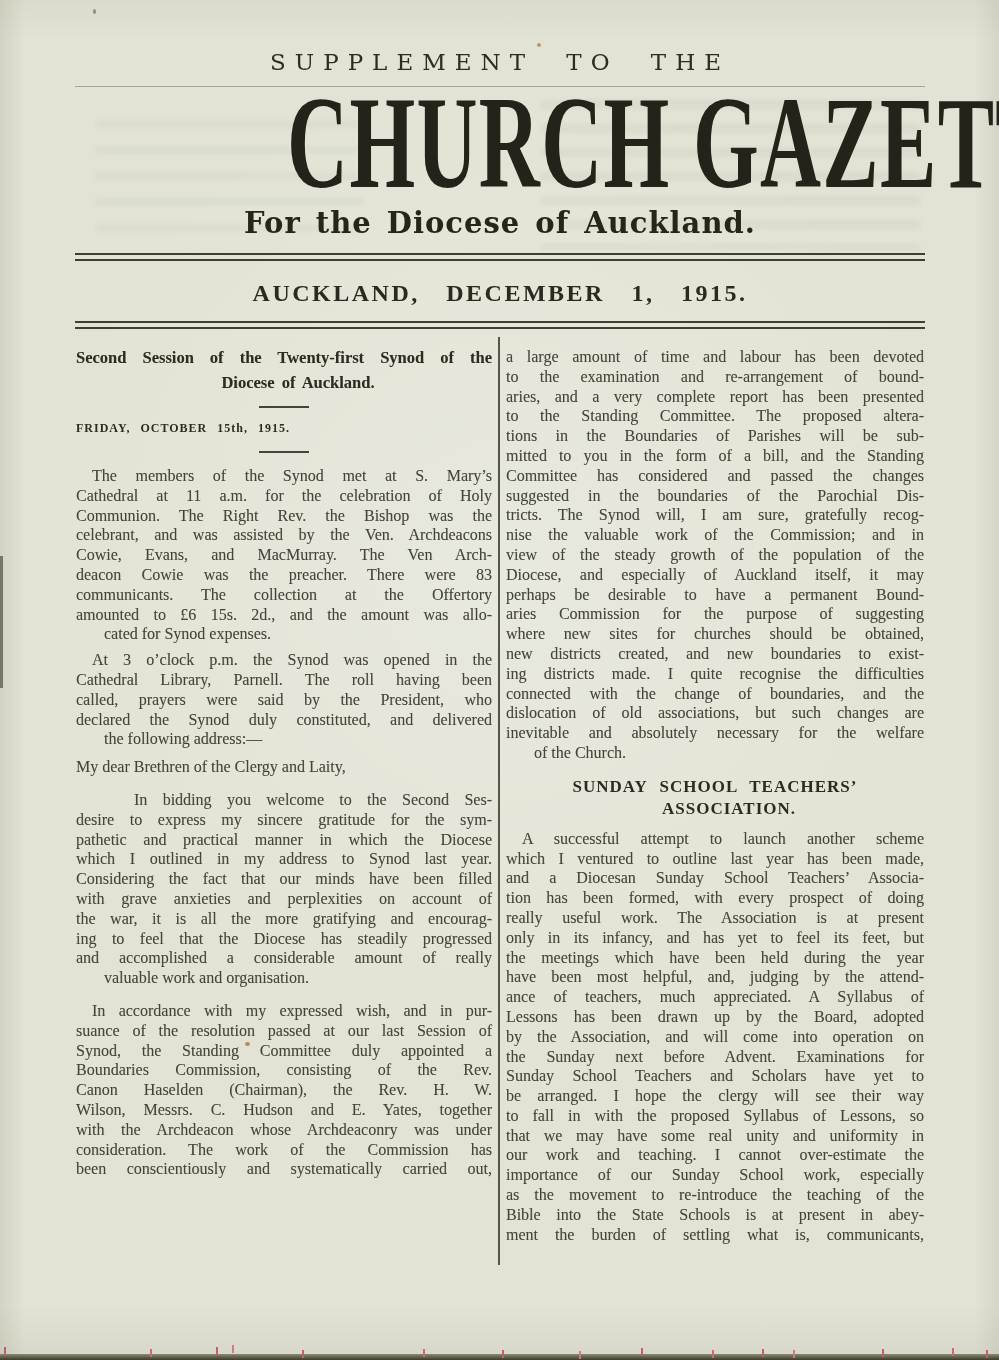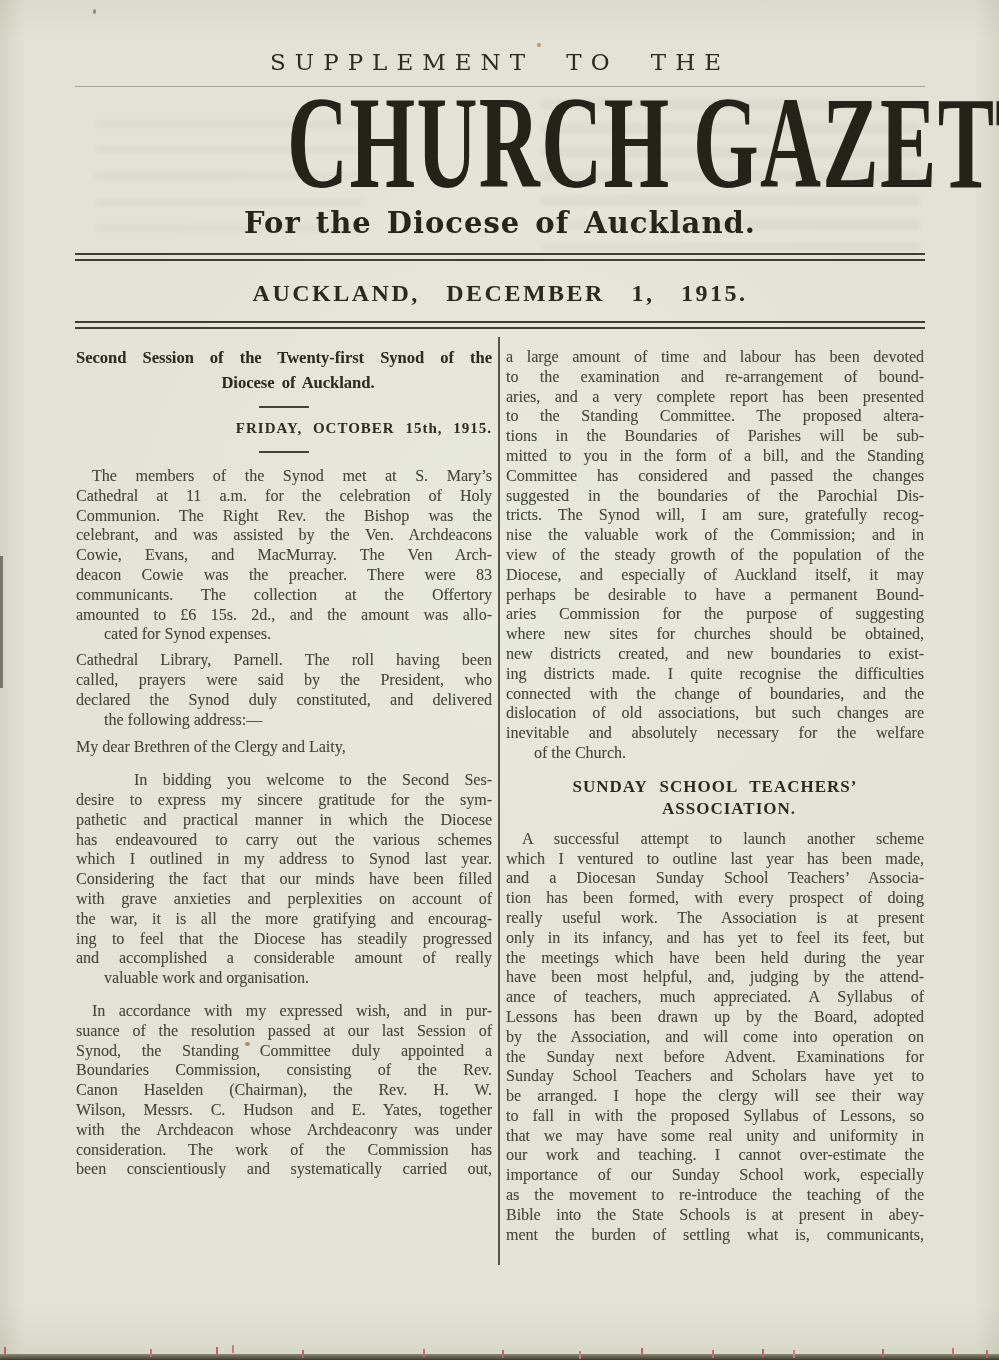--- a/index.html
+++ b/index.html
@@ -62,22 +62,22 @@
     background:#57544a;
   }
   .col{position:absolute;font-size:16px;}
   .col-left{left:76px;top:345px;width:416px;}
   .col-right{left:506px;top:347px;width:418px;}
   .headline{font-weight:bold;font-size:16.5px;line-height:25px;color:#2d2b22;word-spacing:3px;}
   .headline .tline{text-align:justify;text-align-last:justify;-moz-text-align-last:justify;}
   .headline .tline.lastline{text-align:center;text-align-last:center;-moz-text-align-last:center;}
   .shortrule{width:50px;height:2px;background:#45423a;margin:11px auto 9px auto;}
   .session-date{
-    text-align:right;font-weight:bold;
-    font-size:15px;line-height:23px;
+    text-align:left;font-weight:bold;
+    font-size:12px;line-height:23px;
     letter-spacing:1px;word-spacing:6px;
     color:#2d2b22;margin-top:8px;
   }
   .paras{margin-top:13px;}
   .para{margin:0 0 6px 0;line-height:19.8px;}
   .tline{
     text-align:justify;text-align-last:justify;-moz-text-align-last:justify;
     text-justify:inter-word;
     text-shadow:0.3px 0.3px 0 rgba(70,65,55,0.25);
   }
@@ -153,33 +153,33 @@
           <div class="tline">Cathedral at 11 a.m. for the celebration of Holy</div>
           <div class="tline">Communion. The Right Rev. the Bishop was the</div>
           <div class="tline">celebrant, and was assisted by the Ven. Archdeacons</div>
           <div class="tline">Cowie, Evans, and MacMurray. The Ven Arch-</div>
           <div class="tline">deacon Cowie was the preacher. There were 83</div>
           <div class="tline">communicants. The collection at the Offertory</div>
           <div class="tline">amounted to £6 15s. 2d., and the amount was allo-</div>
           <div class="tline lastline">cated for Synod expenses.</div>
         </div>
         <div class="para">
+          <div class="tline ind1">At 3 o’clock p.m. the Synod was opened in the</div>
           <div class="tline">Cathedral Library, Parnell. The roll having been</div>
           <div class="tline">called, prayers were said by the President, who</div>
           <div class="tline">declared the Synod duly constituted, and delivered</div>
           <div class="tline lastline">the following address:—</div>
         </div>
       </div>
     <div class="salutation">My dear Brethren of the Clergy and Laity,</div>
     <div class="paras">
         <div class="para">
           <div class="tline ind2">In bidding you welcome to the Second Ses-</div>
           <div class="tline">desire to express my sincere gratitude for the sym-</div>
           <div class="tline">pathetic and practical manner in which the Diocese</div>
-          <div class="tline">has endeavoured to carry out the various schemes</div>
           <div class="tline">which I outlined in my address to Synod last year.</div>
           <div class="tline">Considering the fact that our minds have been filled</div>
           <div class="tline">with grave anxieties and perplexities on account of</div>
           <div class="tline">the war, it is all the more gratifying and encourag-</div>
           <div class="tline">ing to feel that the Diocese has steadily progressed</div>
           <div class="tline">and accomplished a considerable amount of really</div>
           <div class="tline lastline">valuable work and organisation.</div>
         </div>
       </div>
     <div class="paras">

